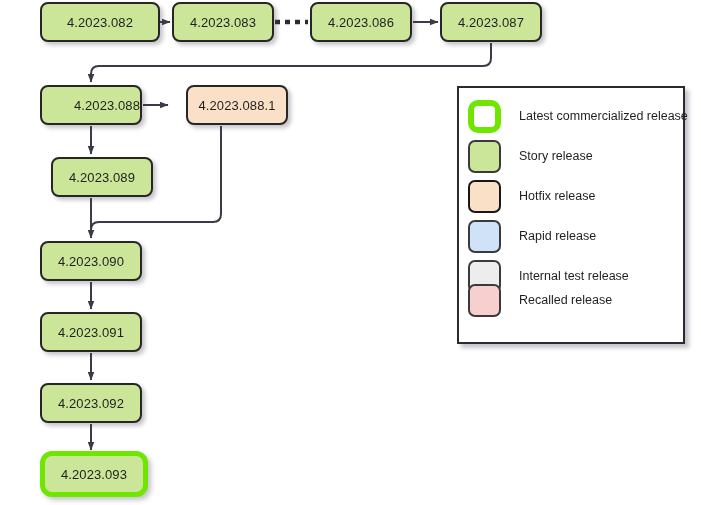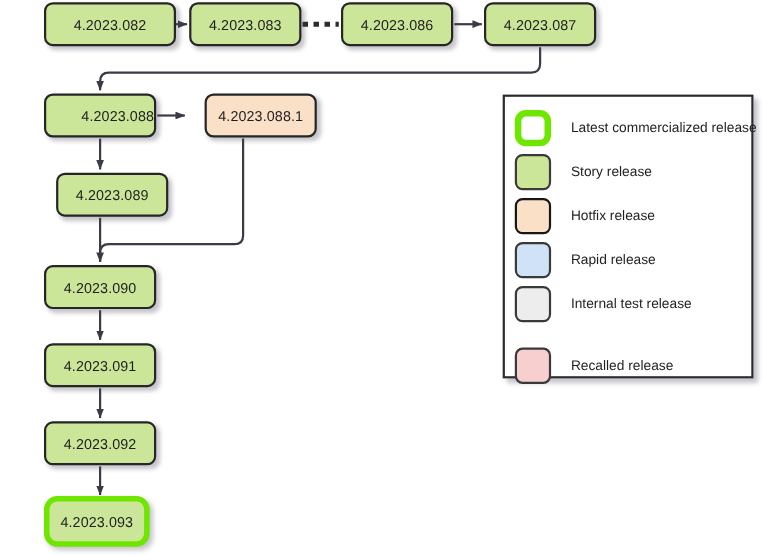--- a/index.html
+++ b/index.html
@@ -146,21 +146,21 @@
   <div class="node hotfix" style="left:186px; top:85px;  width:102px; height:40px;">4.2023.088.1</div>
 
   <div class="node story" style="left:51px;  top:157px; width:102px; height:40px;">4.2023.089</div>
 
   <div class="node story" style="left:40px;  top:241px; width:102px; height:40px;">4.2023.090</div>
 
   <div class="node story" style="left:40px;  top:312px; width:102px; height:40px;">4.2023.091</div>
 
   <div class="node story" style="left:40px;  top:383px; width:102px; height:40px;">4.2023.092</div>
 
-  <div class="node latest" style="left:40px;  top:451px; width:96px; height:46px;">4.2023.093</div>
+  <div class="node latest" style="left:40px;  top:451px; width:108px; height:46px;">4.2023.093</div>
 
   <div id="legend">
 
     <div class="legend-row" style="top:8px;">
       <div class="legend-swatch latest"></div>
       <div class="legend-label">Latest commercialized release</div>
     </div>
 
     <div class="legend-row" style="top:88px;">
       <div class="legend-swatch hotfix"></div>
@@ -175,20 +175,20 @@
     <div class="legend-row" style="top:128px;">
       <div class="legend-swatch rapid"></div>
       <div class="legend-label">Rapid release</div>
     </div>
 
     <div class="legend-row" style="top:168px;">
       <div class="legend-swatch internal"></div>
       <div class="legend-label">Internal test release</div>
     </div>
 
-    <div class="legend-row" style="top:224px;">
+    <div class="legend-row" style="top:192px;">
       <div class="legend-swatch recalled"></div>
       <div class="legend-label">Recalled release</div>
     </div>
 
   </div>
 
 </div>
 
 </body></html>

